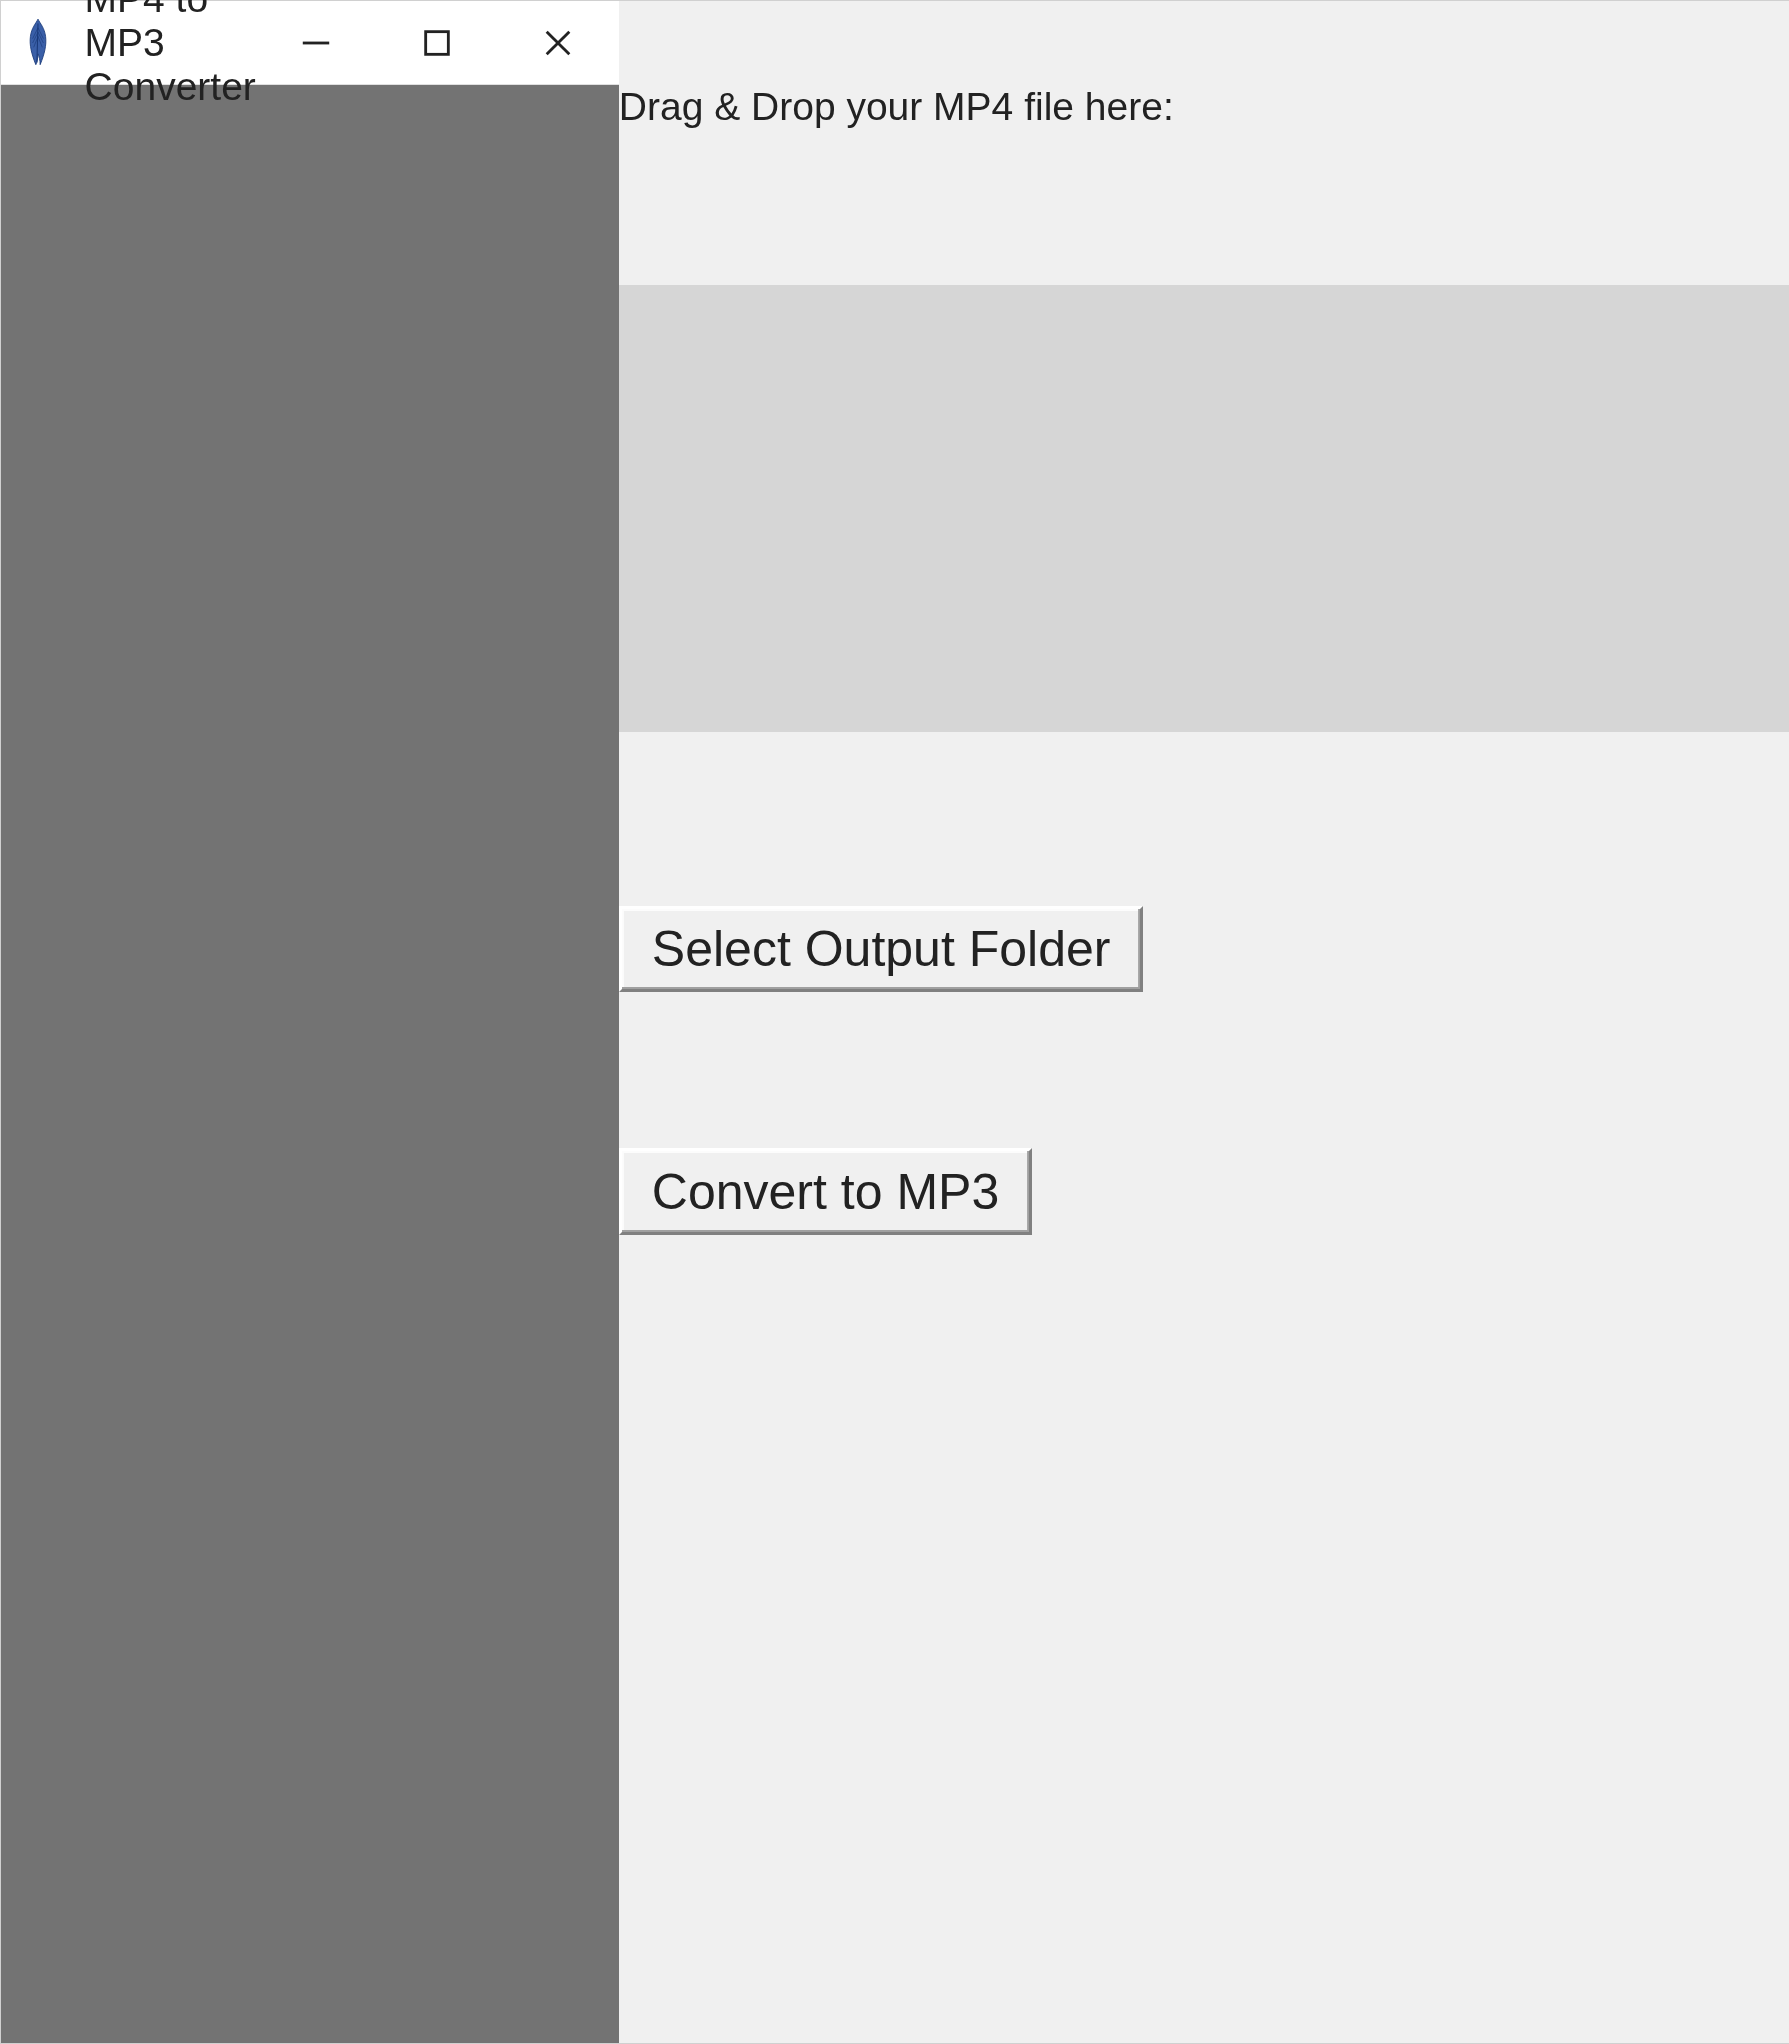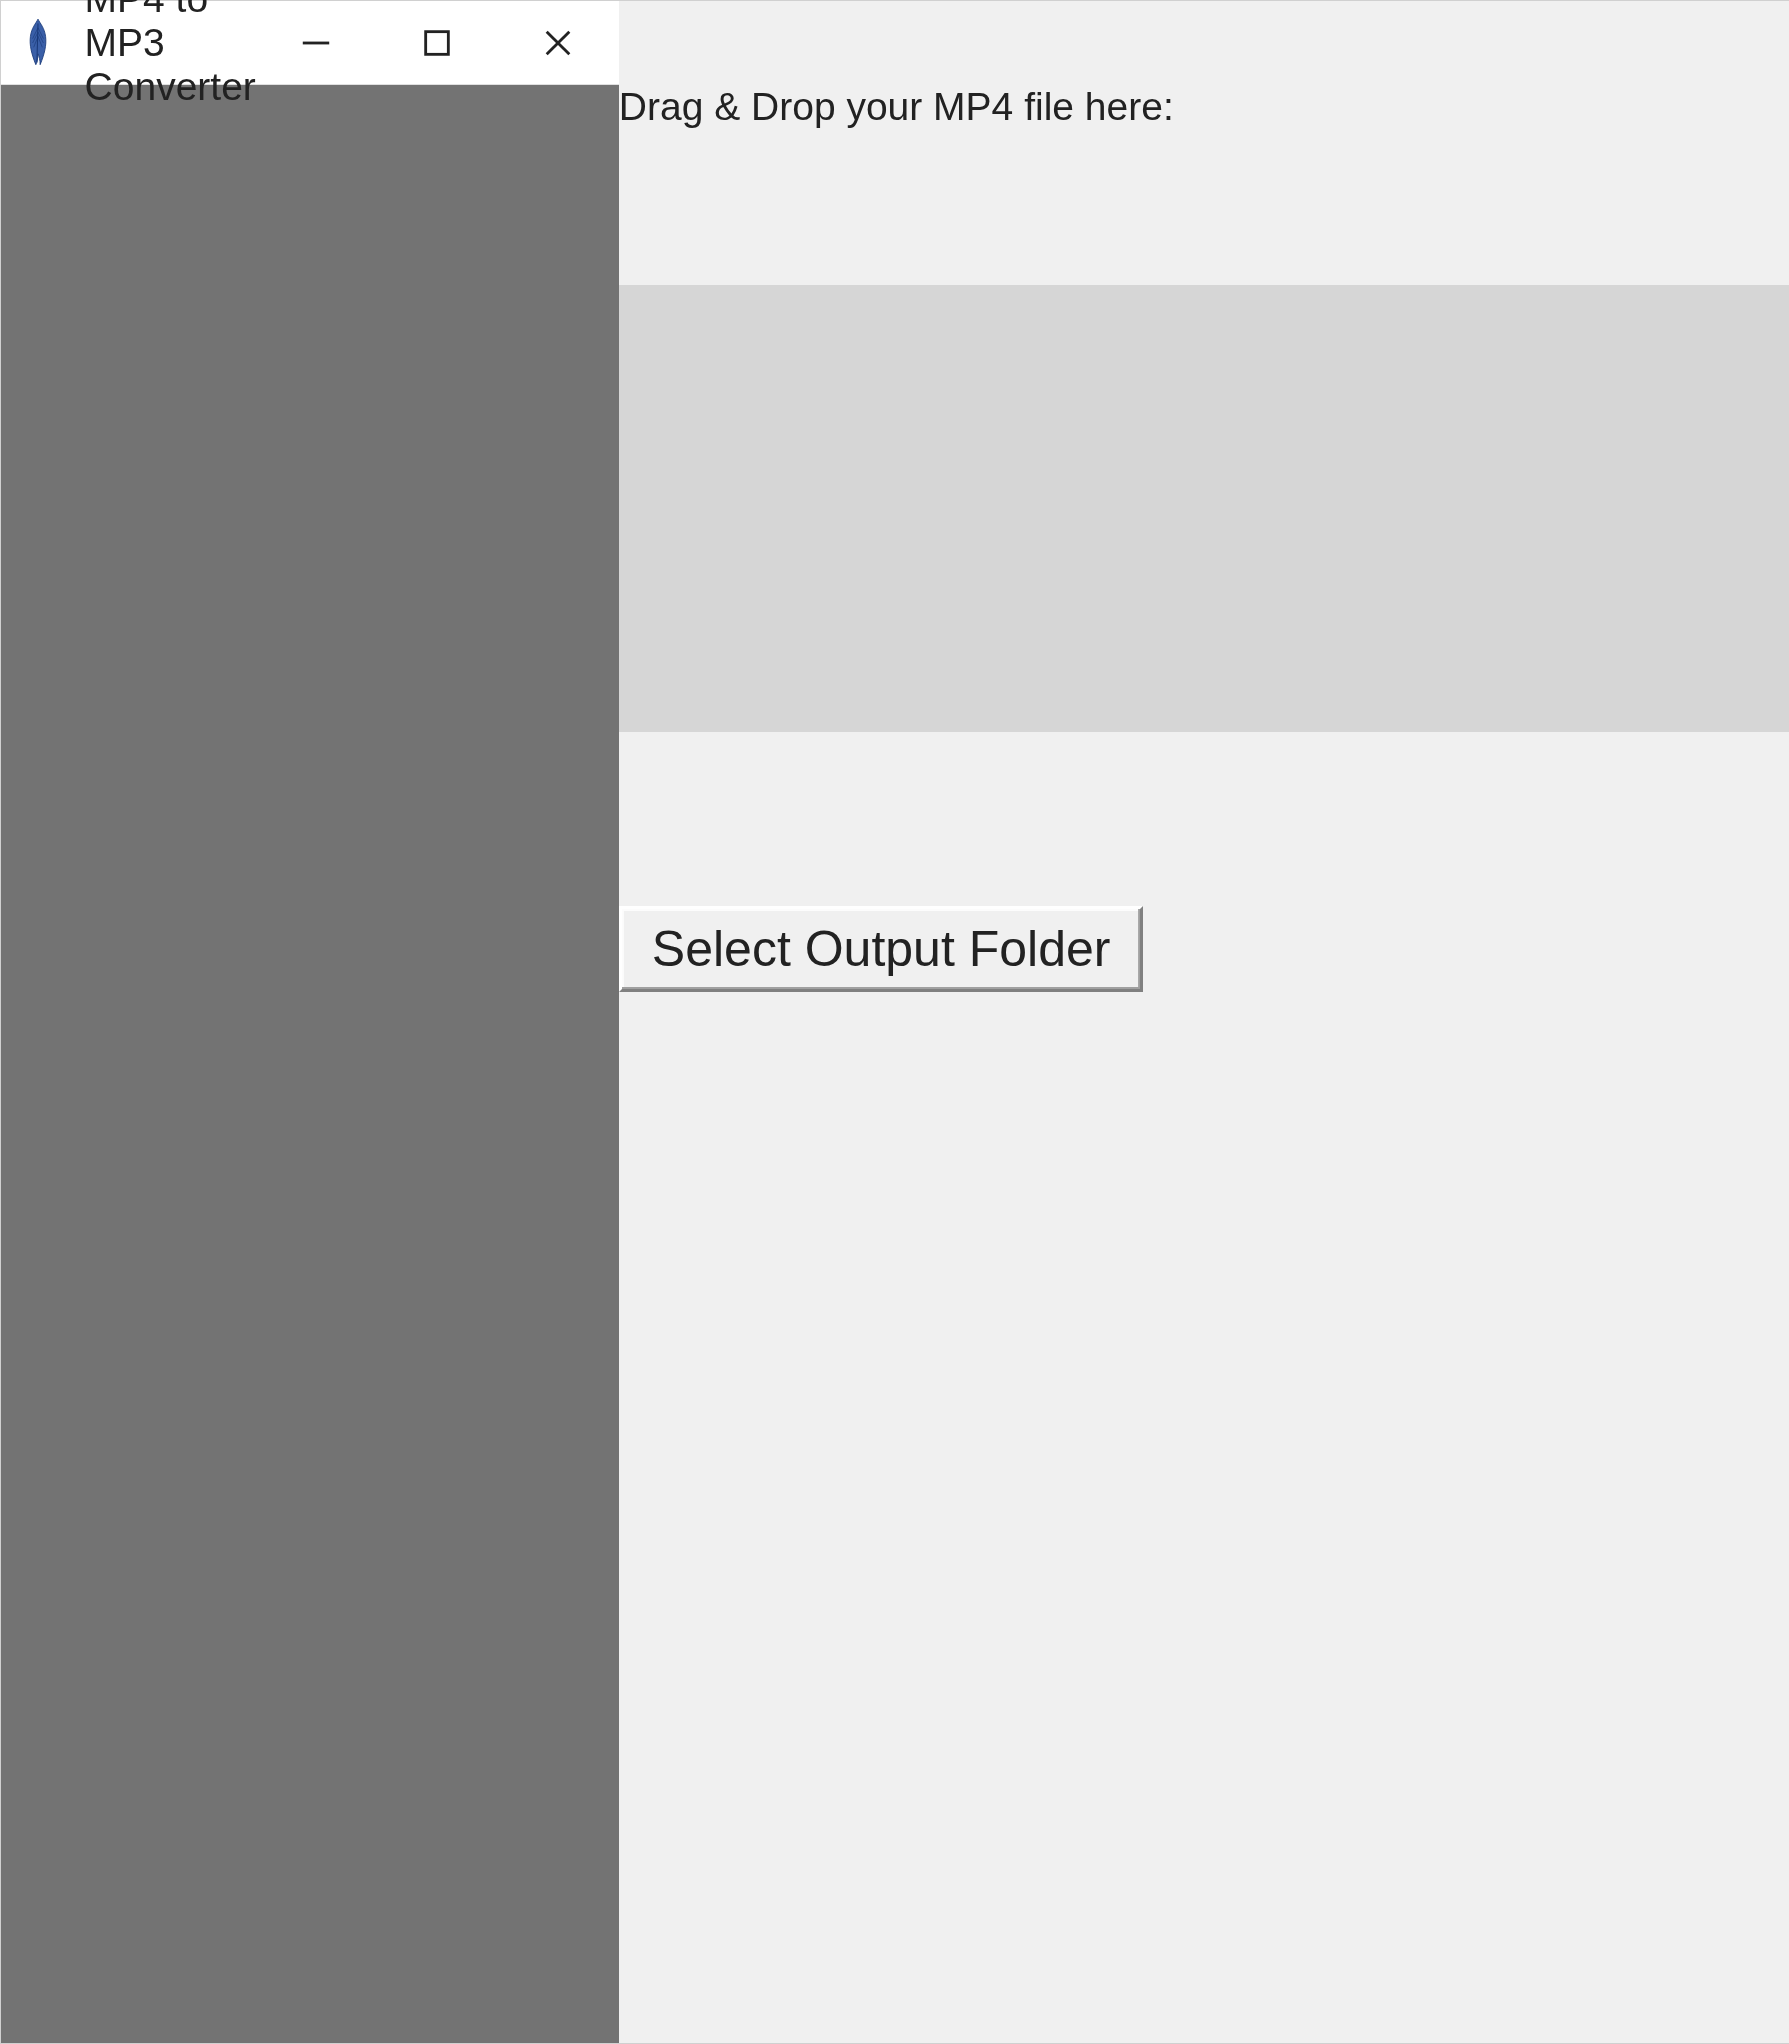--- a/index.html
+++ b/index.html
@@ -134,15 +134,16 @@
             <line x1="30" y1="6" x2="6" y2="30" stroke="#222" stroke-width="3"></line>
           </svg>
       </div>
     </div>
   </div>
 
   <div class="client-area">
     <div class="instruction-label">Drag &amp; Drop your MP4 file here:</div>
     <div class="drop-zone"></div>
     <button class="tk-button">Select Output Folder</button>
+    <button class="tk-button">Convert to MP3</button>
   </div>
 </div>
 
 
 </body></html>

